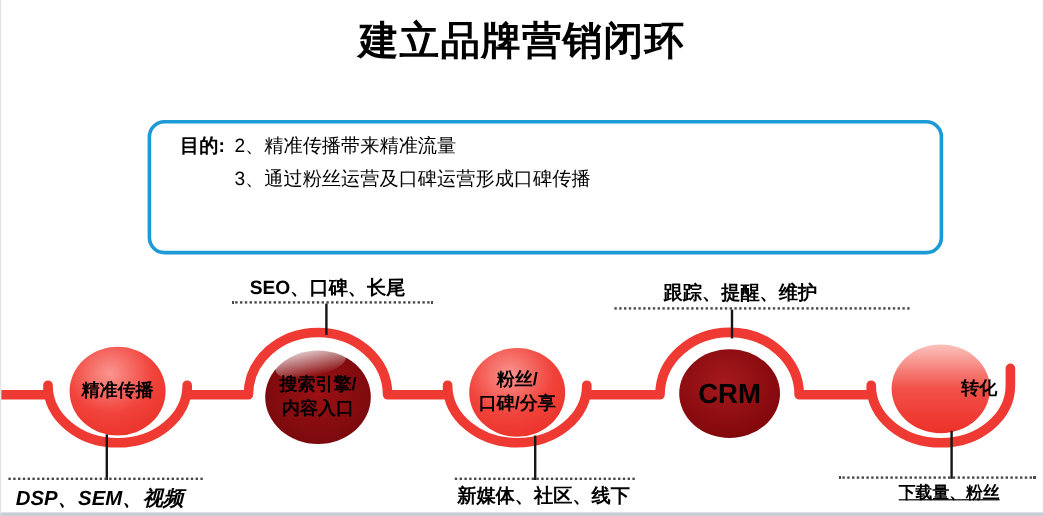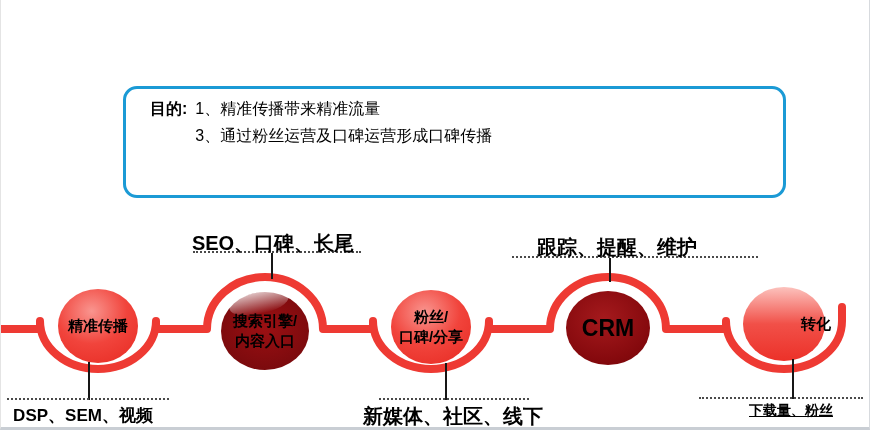--- a/index.html
+++ b/index.html
@@ -10,50 +10,51 @@
     border-left:1px solid #e4e4e4; border-right:1px solid #d7dade;
     border-bottom:3px solid #c9ced4; box-sizing:border-box;
     color:#000;
   }
   .page-title{
     position:absolute; top:12px; left:0; width:100%;
     text-align:center; font-size:33px; font-weight:800;
     letter-spacing:1px; margin:0;
   }
   .purpose-box{
-    position:absolute; left:122px; top:86px; width:663px; height:112px;
+    position:absolute; left:122px; top:100px; width:663px; height:112px;
     border:3px solid #1b9ad5; border-radius:14px; box-sizing:border-box;
     display:flex; align-items:flex-start; padding:7px 20px 0 24px;
   }
   .purpose-label{ font-size:16px; font-weight:700; line-height:26px; white-space:nowrap; margin-right:8px;}
   .purpose-items{ display:flex; flex-direction:column;}
   .purpose-item{ font-size:16px; line-height:26.5px; white-space:nowrap;}
   .flow{ position:absolute; left:0; top:0; width:870px; height:430px;}
   .node-label{
     position:absolute; transform:translate(-50%,-50%);
     font-size:15px; font-weight:700; line-height:20px;
     text-align:center; white-space:pre-line; z-index:3;
   }
   .conn-label{
     position:absolute; transform:translateX(-50%);
-    font-size:20px; font-weight:700; white-space:nowrap; z-index:3;
+    font-size:16px; font-weight:700; white-space:nowrap; z-index:3;
   }
   .dotline{ position:absolute; height:0; border-top:2px dotted #4a4a4a; z-index:2;}
   .vline{ position:absolute; width:2px; background:#161616; z-index:2;}
 </style>
 </head>
 <body>
 
 <div class="stage">
 
+  <h1 class="page-title">建立品牌营销闭环</h1>
 
   <div class="purpose-box">
     <span class="purpose-label">目的:</span>
     <div class="purpose-items">
-      <div class="purpose-item">1、精准传播带来精准流量</div>
+      <div class="purpose-item">2、精准传播带来精准流量</div>
       <div class="purpose-item">3、通过粉丝运营及口碑运营形成口碑传播</div>
     </div>
   </div>
 
   <div class="flow">
 
     <svg width="870" height="430" viewBox="0 0 870 430" style="position:absolute;left:0;top:0;z-index:1;">
       <defs>
         <radialGradient id="gBright" cx="0.42" cy="0.3" r="0.8">
           <stop offset="0" stop-color="#f9958f"></stop>
@@ -101,21 +102,21 @@
     <div class="conn-label" style="left:272px;top:230px;">SEO、口碑、长尾</div>
     <div class="dotline" style="left:192px;top:251px;width:168px;"></div>
     <div class="vline" style="left:270px;top:253px;height:26px;"></div>
 
     <div class="conn-label" style="left:616px;top:234px;">跟踪、提醒、维护</div>
     <div class="dotline" style="left:511px;top:256px;width:246px;"></div>
     <div class="vline" style="left:608px;top:258px;height:24px;"></div>
 
     <div class="vline" style="left:87px;top:362px;height:38px;"></div>
     <div class="dotline" style="left:6px;top:398px;width:162px;"></div>
-    <div class="conn-label" style="left:82px;top:404px;font-size:17px;">DSP、SEM、视频</div>
+    <div class="conn-label" style="left:82px;top:404px;font-size:17px;font-style:italic;">DSP、SEM、视频</div>
 
     <div class="vline" style="left:444px;top:363px;height:37px;"></div>
     <div class="dotline" style="left:378px;top:398px;width:150px;"></div>
     <div class="conn-label" style="left:452px;top:403px;">新媒体、社区、线下</div>
 
     <div class="vline" style="left:791px;top:359px;height:40px;"></div>
     <div class="dotline" style="left:698px;top:397px;width:164px;"></div>
     <div class="conn-label" style="left:790px;top:402px;font-size:14px;text-decoration:underline;">下载量、粉丝</div>
 
   </div>

